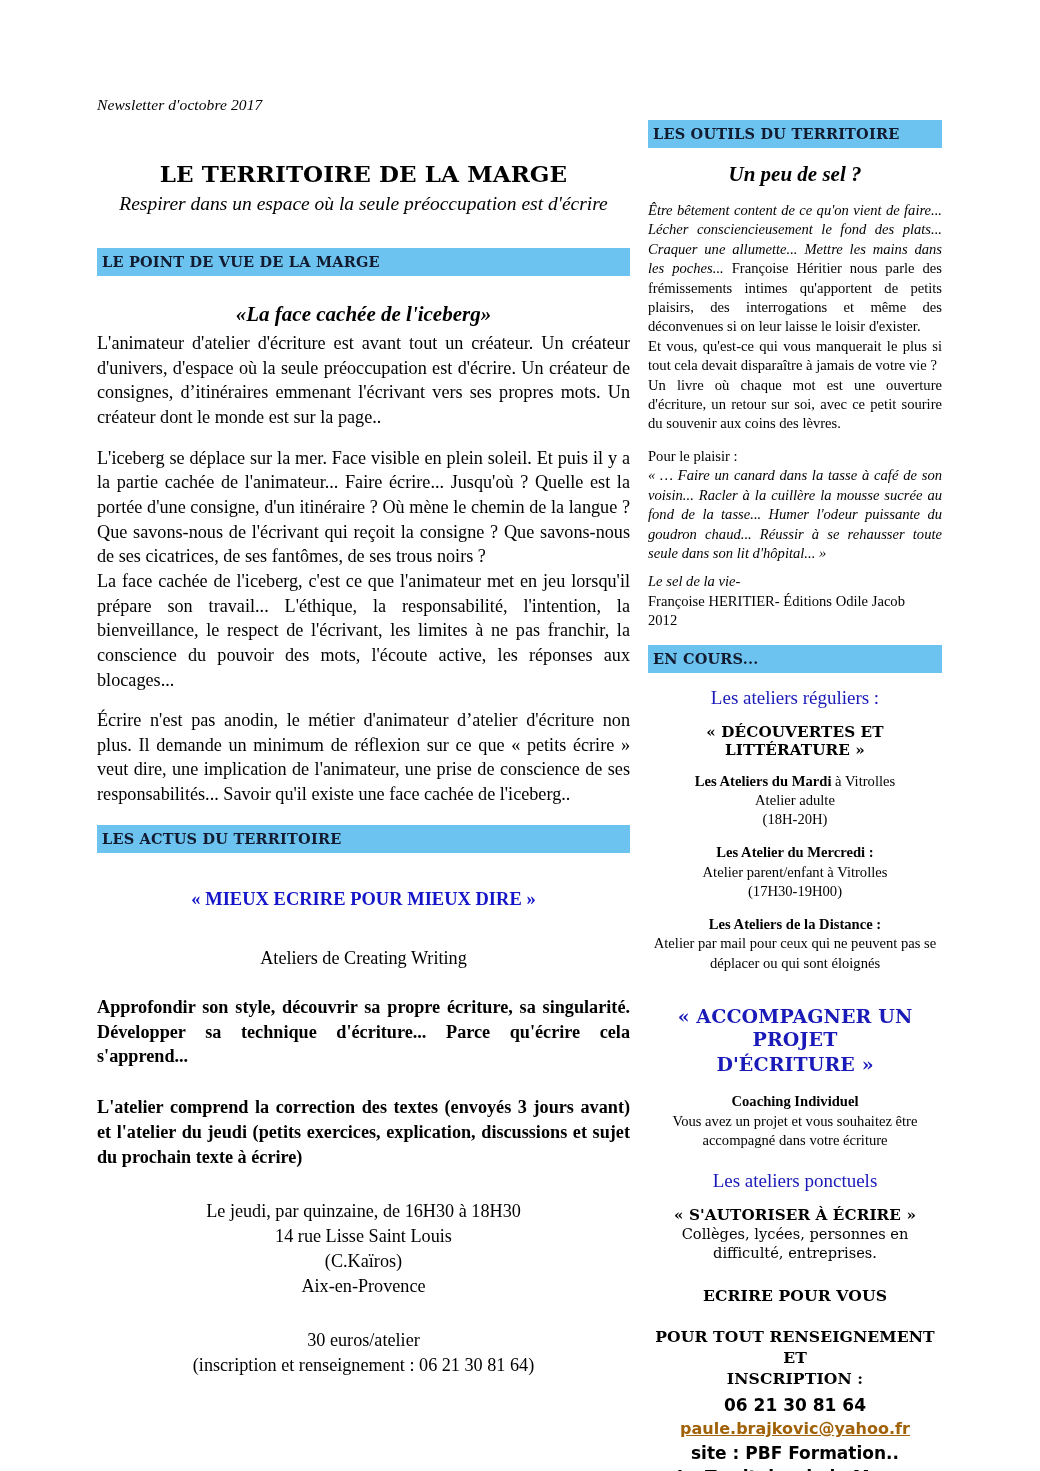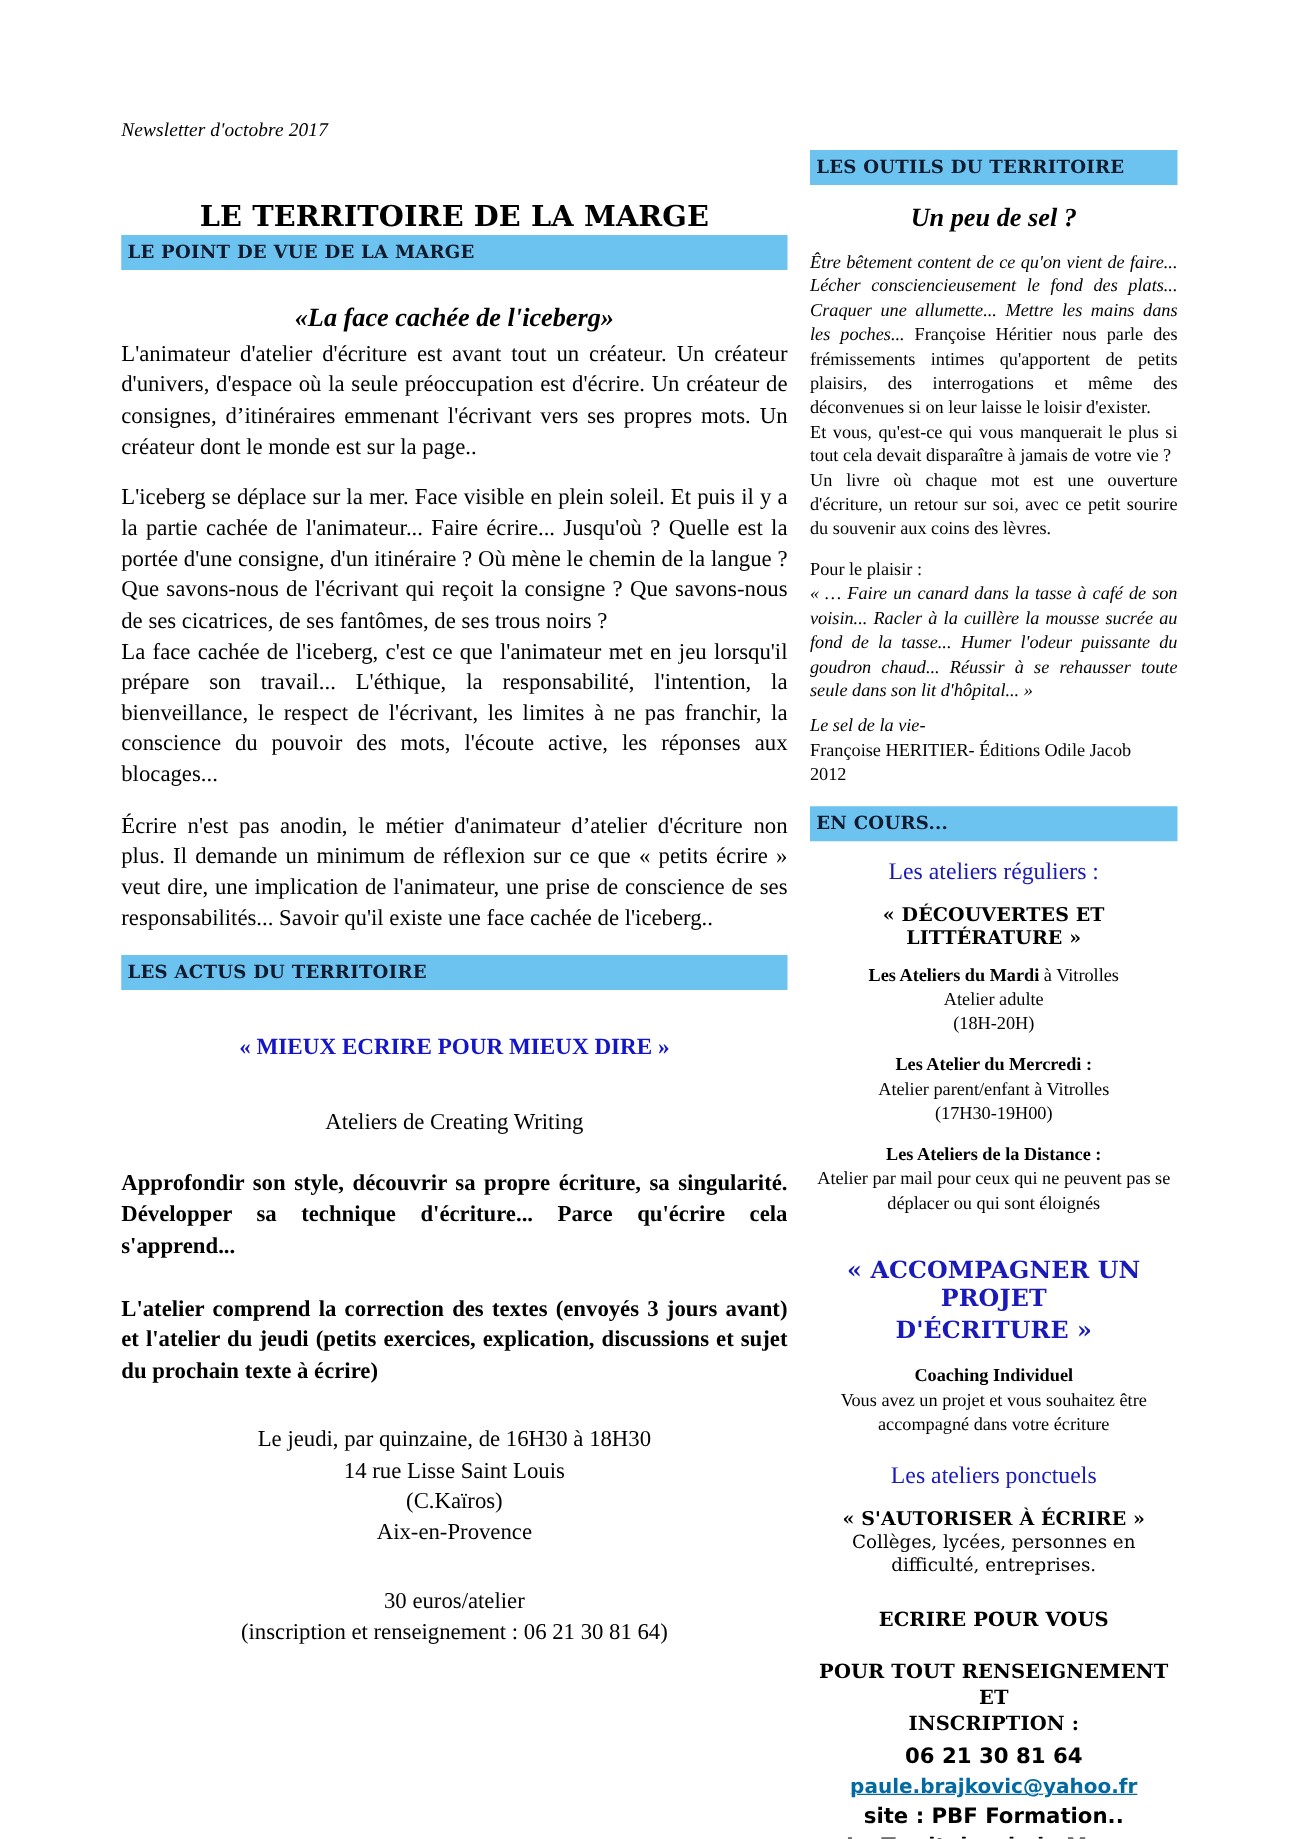--- a/index.html
+++ b/index.html
@@ -194,36 +194,37 @@
     line-height: 1.45;
     margin: 0;
   }
   .r-link {
     text-align: center;
     font-family: "DejaVu Sans", "Liberation Sans", sans-serif;
     font-weight: bold;
     font-size: 16px;
     line-height: 1.45;
     margin: 0;
-    color: #0369a1;
+    color: #a16207;
     text-decoration: underline;
   }
 </style>
 </head>
 <body>
 
 <div class="page">
 
   <div class="masthead-date">Newsletter d'octobre 2017</div>
 
   <div class="col-left">
 
     <h1 class="title-main deco">LE TERRITOIRE DE LA MARGE</h1>
-
-    <div class="bar" style="">LE POINT DE VUE DE LA MARGE</div>
+    <p class="subtitle-main">Respirer dans un espace où la seule préoccupation est d'écrire</p>
+
+    <div class="bar" style="margin-top:32px;">LE POINT DE VUE DE LA MARGE</div>
 
     <p class="article-title">«La face cachée de l'iceberg»</p>
 
     <p class="body-p">L'animateur d'atelier d'écriture est avant tout un créateur. Un créateur d'univers, d'espace où la seule préoccupation est d'écrire. Un créateur de consignes, d’itinéraires emmenant l'écrivant vers ses propres mots. Un créateur dont le monde est sur la page..</p>
     <p class="body-p tight">L'iceberg se déplace sur la mer. Face visible en plein soleil. Et puis il y a la partie cachée de l'animateur... Faire écrire... Jusqu'où ? Quelle est la portée d'une consigne, d'un itinéraire ? Où mène le chemin de la langue ? Que savons-nous de l'écrivant qui reçoit la consigne ? Que savons-nous de ses cicatrices, de ses fantômes, de ses trous noirs ?</p>
     <p class="body-p">La face cachée de l'iceberg, c'est ce que l'animateur met en jeu lorsqu'il prépare son travail... L'éthique, la responsabilité, l'intention, la bienveillance, le respect de l'écrivant, les limites à ne pas franchir, la conscience du pouvoir des mots, l'écoute active, les réponses aux blocages...</p>
     <p class="body-p">Écrire n'est pas anodin, le métier d'animateur d’atelier d'écriture non plus. Il demande un minimum de réflexion sur ce que « petits écrire » veut dire, une implication de l'animateur, une prise de conscience de ses responsabilités... Savoir qu'il existe une face cachée de l'iceberg..</p>
 
     <div class="bar" style="margin-top:18px;">LES ACTUS DU TERRITOIRE</div>
 

